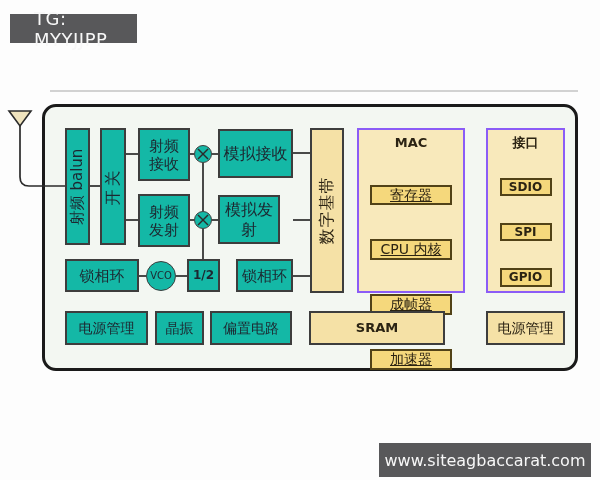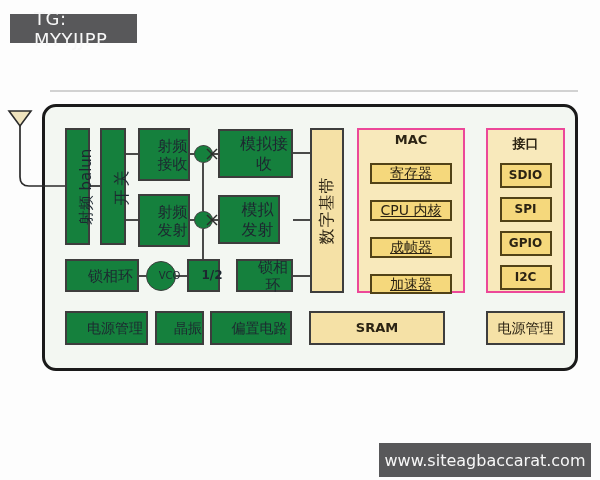--- a/index.html
+++ b/index.html
@@ -15,24 +15,24 @@
   .topline { position:absolute; left:50px; top:90px; width:528px; height:2px; background:#d2d2d2; }
 
   .chipbox { position:absolute; left:42px; top:104px; width:536px; height:267px;
              background:#f3f7f2; border:3px solid #1a1a1a; border-radius:14px; z-index:1; }
 
   svg.wires { position:absolute; left:0; top:0; z-index:2; }
 
   .blk { position:absolute; z-index:3; display:flex; flex-direction:column;
          align-items:center; justify-content:center; text-align:center;
          color:#1d2730; line-height:1.2; }
-  .blue { background:#15803d; border:2px solid #3d3d3d;padding-left:17px; }
+  .blue { background:#14b8a6; border:2px solid #3d3d3d; }
   .tan  { background:#f5e1a6; border:2px solid #3d3d3d; color:#2b2313; }
-  .panel{ background:#f8e9bb; border:2px solid #ec4899; color:#2b2313;
-          justify-content:center; padding-top:5px; }
+  .panel{ background:#f8e9bb; border:2px solid #8b5cf6; color:#2b2313;
+          justify-content:flex-start; padding-top:5px;gap:18px; }
   .gold { background:#f5d87c; border:2px solid #514217; color:#2b2313;
           display:flex; align-items:center; justify-content:center; }
   .circle { border-radius:50%; }
   .vlabel { transform:rotate(-90deg); white-space:nowrap; }
   .f15 { font-size:15px; } .f16 { font-size:16px; } .f14 { font-size:14px; }
   .panel-title { font-size:13px; font-weight:bold; height:18px; }
   .mac-item { width:82px; height:23px; font-size:14px; margin-top:16px;text-decoration:underline; }
   .mac-item:first-of-type { margin-top:9px; }
   .if-item { width:52px; height:25px; font-size:12px; font-weight:bold; margin-top:9px; }
   .if-item:first-of-type { margin-top:8px; }

